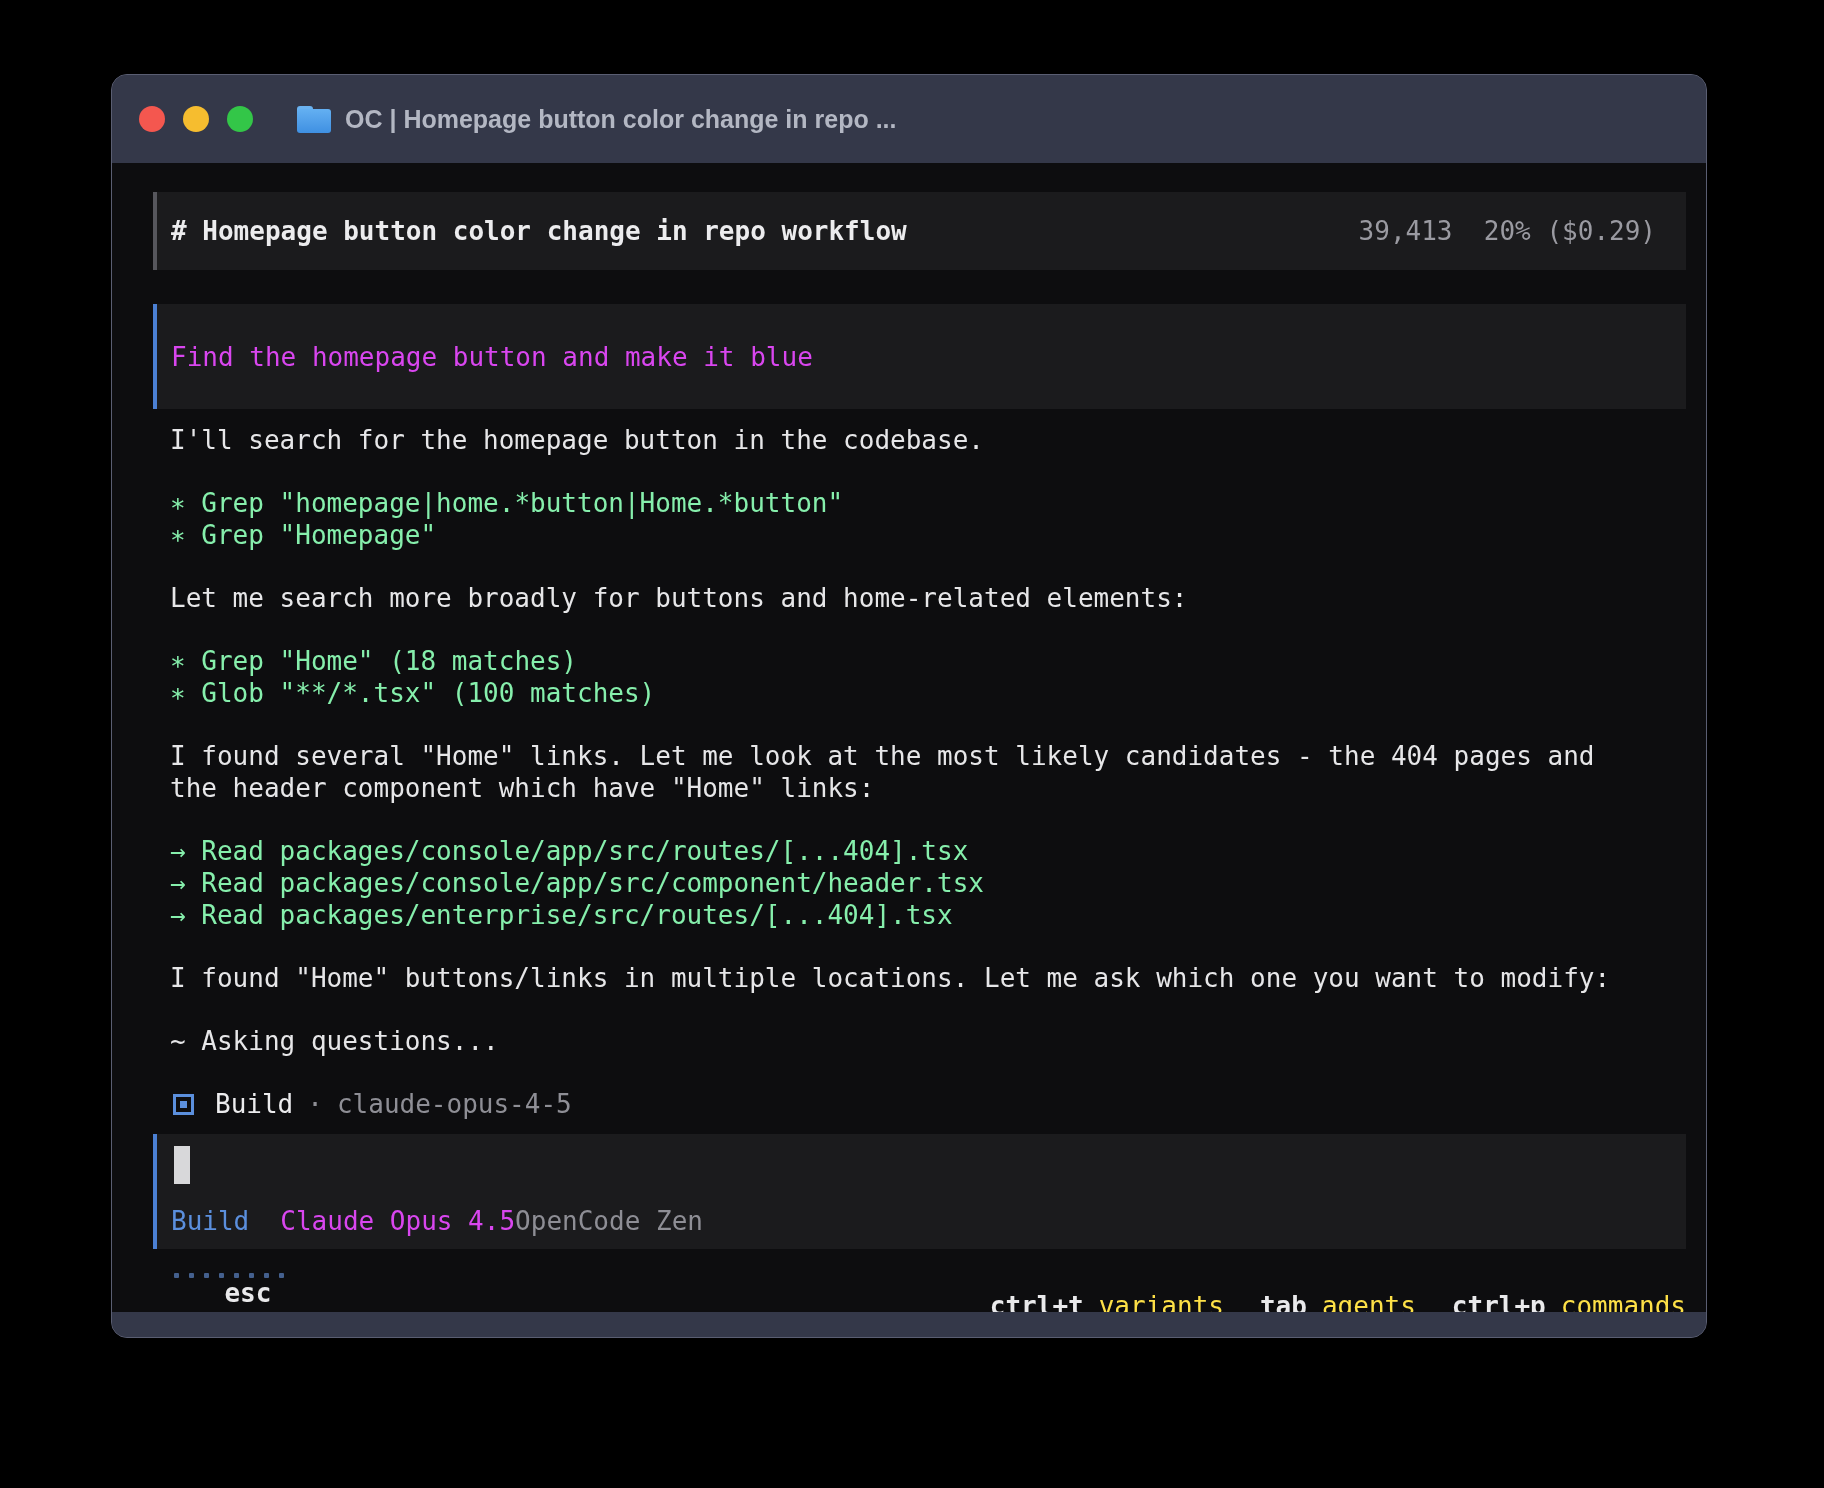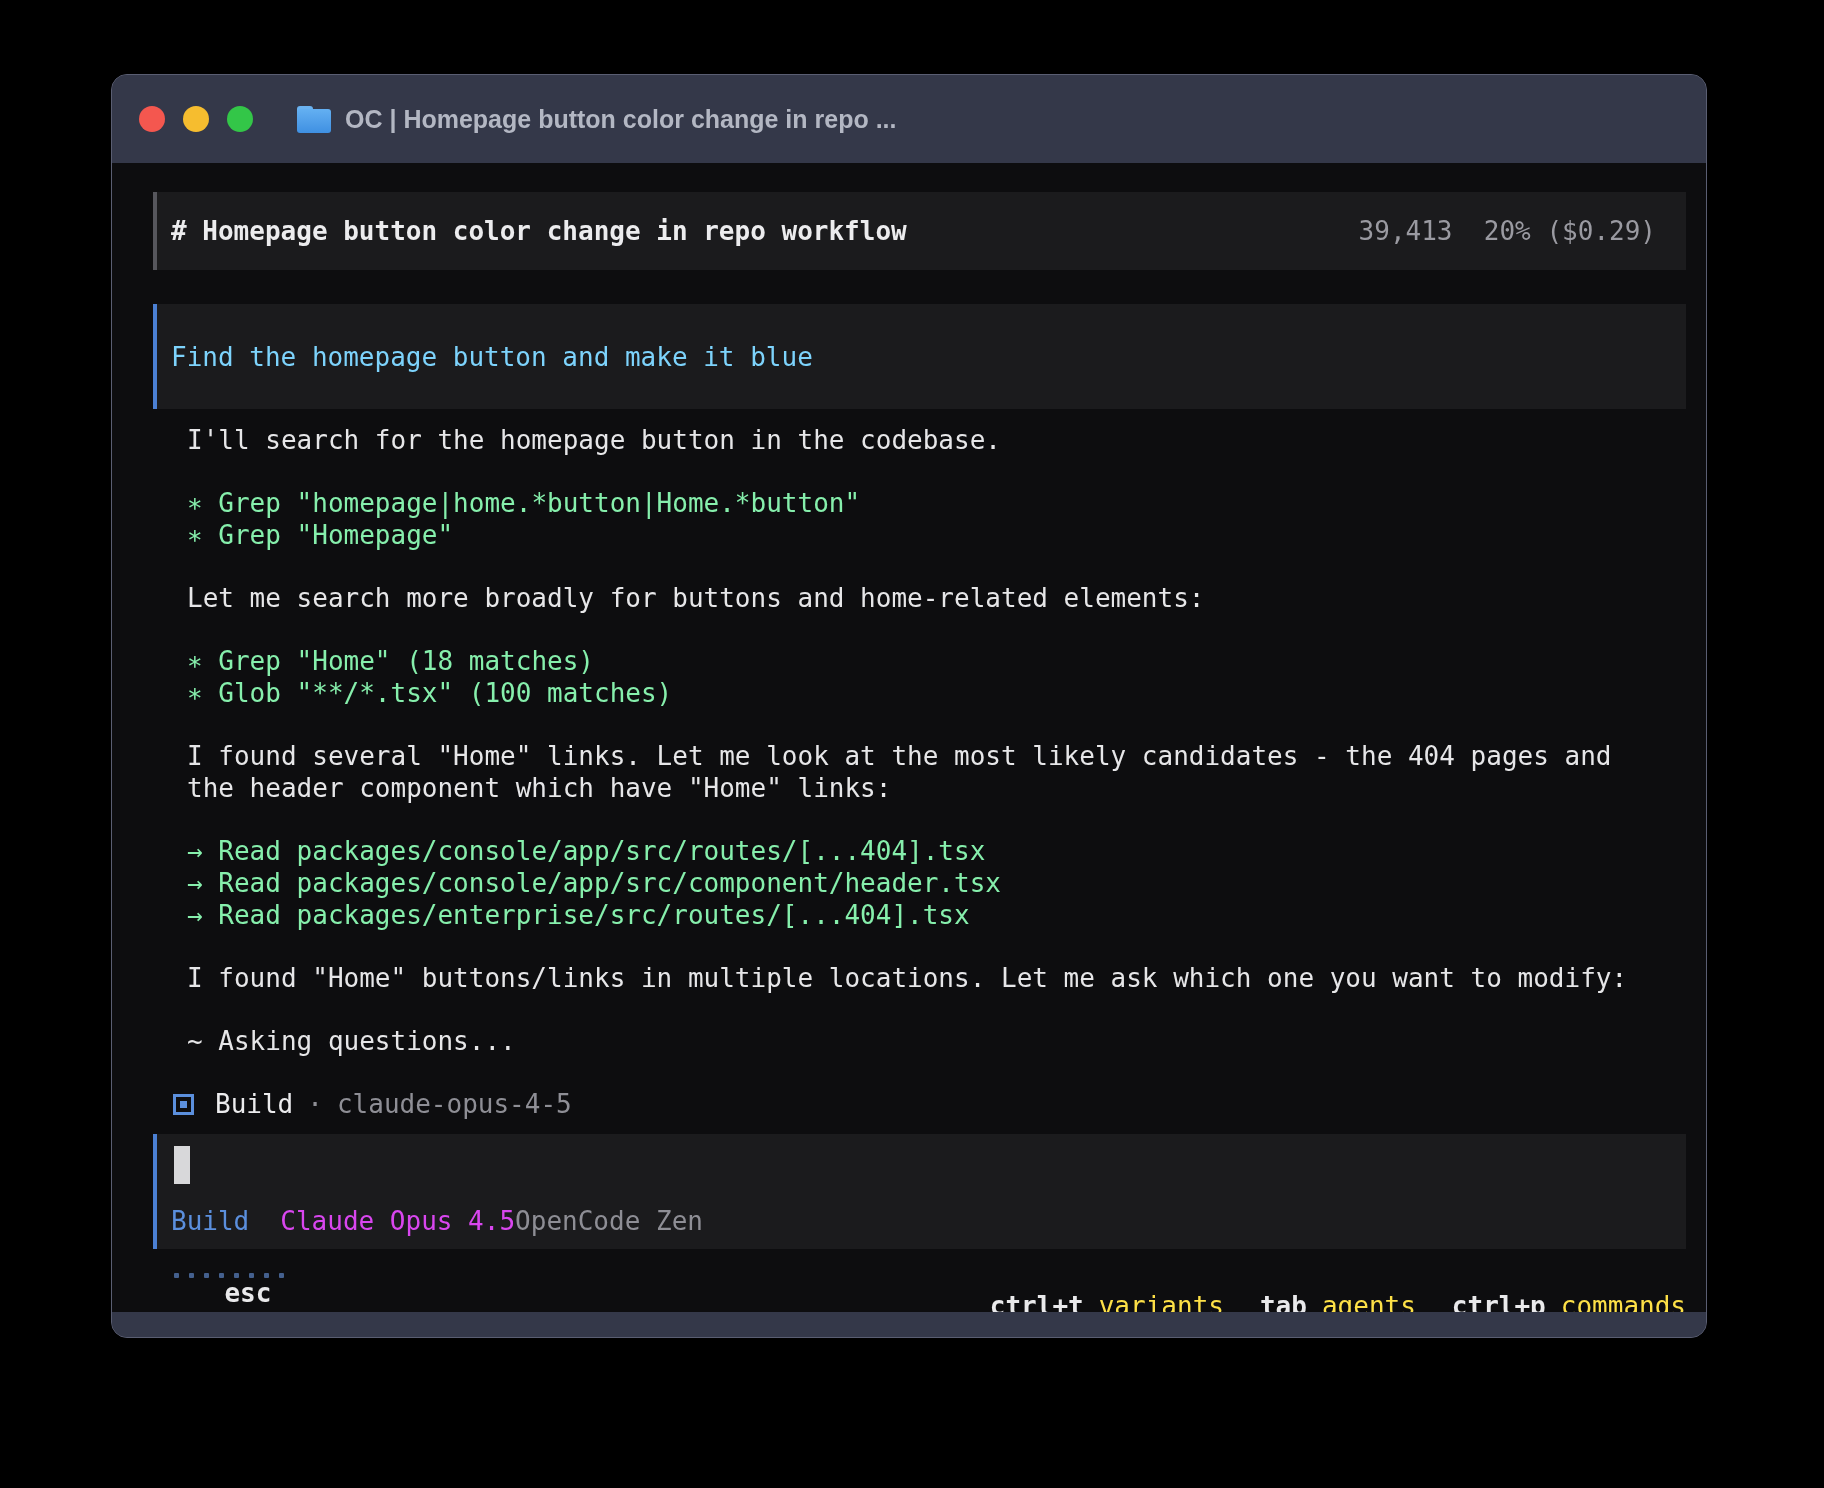--- a/index.html
+++ b/index.html
@@ -46,23 +46,23 @@
     padding:0 30px 0 14px; margin-bottom:34px;
   }
   .session-title { color:#ececee; font-weight:bold; font-size:26px; white-space:pre; }
   .session-stats { color:#9a9aa1; font-size:26px; white-space:pre; }
 
   .user-block {
     background:#1b1b1d; border-left:4px solid #4b80d4;
     height:105px; display:flex; align-items:center;
     padding:0 30px 0 14px; margin-bottom:15px;
   }
-  .user-text { color:#7dd3fc; font-size:26px;text-align:right; }
-
-  .conv { margin-left:34px; margin-right:40px; }
+  .user-text { color:#d946ef; font-size:26px;text-align:right; }
+
+  .conv { margin-left:17px; margin-right:40px; }
   .para { margin-bottom:31px; }
   .line { font-size:26px; line-height:32px; }
   .line.text { color:#e6e6e8; }
   .line.tool { color:#86efac; white-space:pre; }
   .tool-ic { display:inline; }
 
   .agent-status {
     margin-left:17px; display:flex; align-items:center;
     font-size:26px; line-height:32px; height:32px; margin-bottom:14px;
   }

